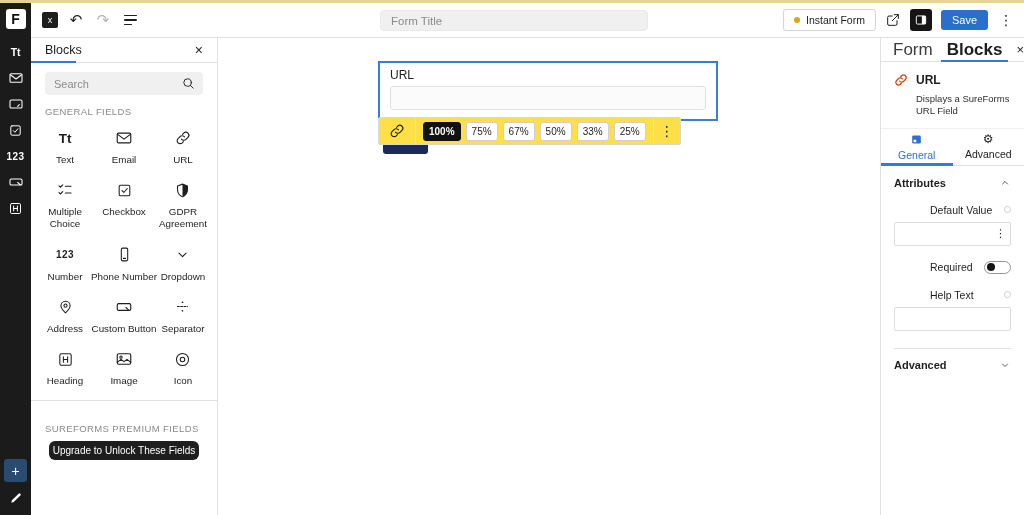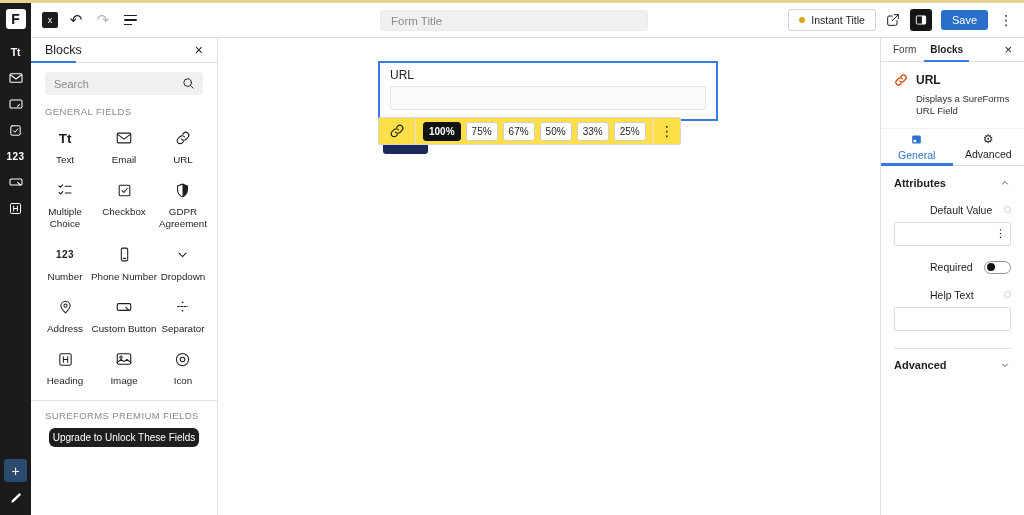--- a/index.html
+++ b/index.html
@@ -65,21 +65,21 @@
   .tb-cell { display:flex; align-items:center; justify-content:center; }
   .tb-type { width:37px; border-right:1px solid #e0e0e0; cursor:pointer; }
   .tb-widths { display:flex; align-items:center; gap:5px; padding:0 7px; }
   .wbtn { height:19px; padding:0 5px; font-size:10px; border:1px solid #cfcfcf; border-radius:3px; background:#fff; color:#1e1e1e; cursor:pointer; font-family:"Liberation Sans",sans-serif; }
   .wbtn.selected { background:#121212; color:#fff; border-color:#121212; font-weight:600; }
   .tb-kebab { width:27px; border-left:1px solid #e0e0e0; cursor:pointer; }
 
   
   .inspector { position:absolute; top:38px; right:0; width:144px; bottom:0; background:#fff; border-left:1px solid #e0e0e0; z-index:10; }
   .ins-tabs { height:24px; display:flex; align-items:center; padding:0 12px; border-bottom:1px solid #e0e0e0; gap:14px; }
-  .ins-tab { font-size:10px; color:#3c3c3c; cursor:pointer; height:100%; display:flex; align-items:center; position:relative; }
+  .ins-tab { font-size:17px; color:#3c3c3c; cursor:pointer; height:100%; display:flex; align-items:center; position:relative; }
   .ins-tab.active { font-weight:600; color:#1e1e1e; }
   .ins-tab.active::after { content:""; position:absolute; left:-6px; right:-6px; bottom:-1px; height:2.5px; background:#3578e0; }
   .ins-close { margin-left:auto; font-size:13px; cursor:pointer; line-height:1; }
   .block-card { padding:10px 12px 10px; border-bottom:1px solid #f0f0f0; }
   .bc-row { display:flex; align-items:center; gap:7px; }
   .bc-title { font-size:12px; font-weight:600; }
   .bc-desc { font-size:9.5px; color:#2f2f2f; margin:5px 0 0 23px; line-height:1.3; }
   .subtabs { display:flex; border-bottom:1px solid #e0e0e0; }
   .subtab { flex:1; height:36px; display:flex; flex-direction:column; align-items:center; justify-content:center; gap:3px; font-size:10.5px; color:#1e1e1e; cursor:pointer; position:relative; }
   .subtab.active { color:#2f6fd0; }
@@ -162,21 +162,21 @@
           <i></i>
           <i></i>
           <i></i>
         </span>
       </div>
   </div>
   <input class="form-title-input" placeholder="Form Title" style="">
   <div class="hdr-right">
     <button class="instant-form-btn">
       <span class="dot"></span>
-      <span>Instant Title</span>
+      <span>Instant Form</span>
     </button>
     <svg class="st" width="16" height="16" viewBox="0 0 24 24">
         <path d="M18 13v5a2 2 0 0 1-2 2H6a2 2 0 0 1-2-2V8a2 2 0 0 1 2-2h5"></path>
         <path d="M14 4h6v6"></path>
         <path d="M11 13L20 4"></path>
       </svg>
     <div class="panel-toggle-btn">
       <svg width="14" height="14" viewBox="0 0 24 24" fill="none" stroke="#fff" stroke-width="1.6">
           <rect x="4" y="5" width="16" height="14" rx="2"></rect>
           <rect x="13.5" y="5" width="6.5" height="14" fill="#fff" stroke="none"></rect>
@@ -331,21 +331,21 @@
           <svg class="st" width="17" height="17" viewBox="0 0 24 24">
             <circle cx="12" cy="12" r="8.5"></circle>
             <circle cx="12" cy="12" r="3.2"></circle>
           </svg>
         </span>
       <span class="bi-label">Icon</span>
     </div>
   </div>
 
   <div class="bp-divider"></div>
-  <div class="eyebrow" style="margin-top:9px;">SUREFORMS PREMIUM FIELDS</div>
+  <div class="eyebrow" style="margin-top:22px;">SUREFORMS PREMIUM FIELDS</div>
   <button class="upgrade-btn">Upgrade to Unlock These Fields</button>
 
 </section>
 
 <main class="canvas">
   <div class="url-block">
     <div class="url-block-label">URL</div>
     <div class="url-block-input"></div>
   </div>
   <div class="submit-pill"></div>

